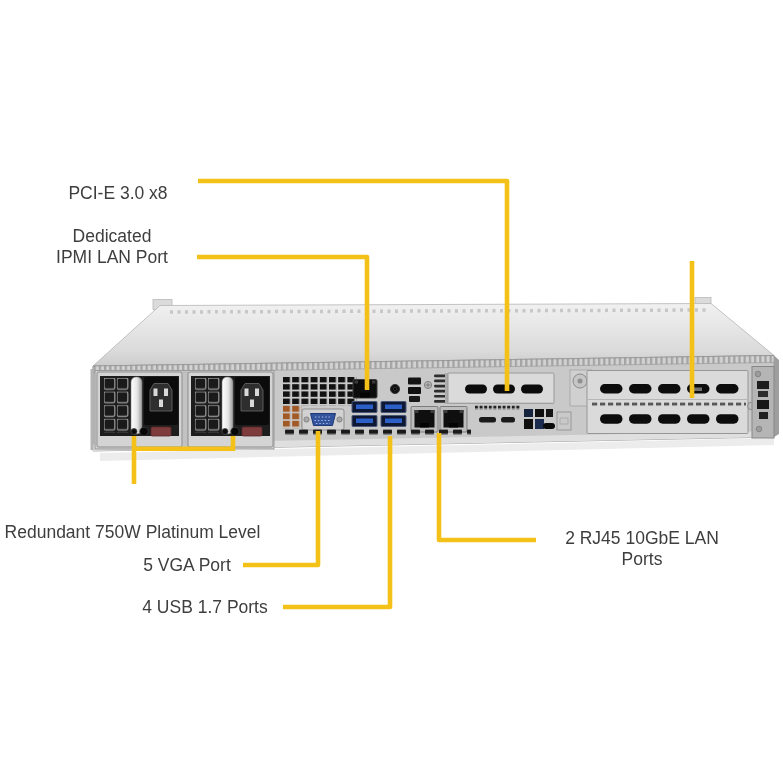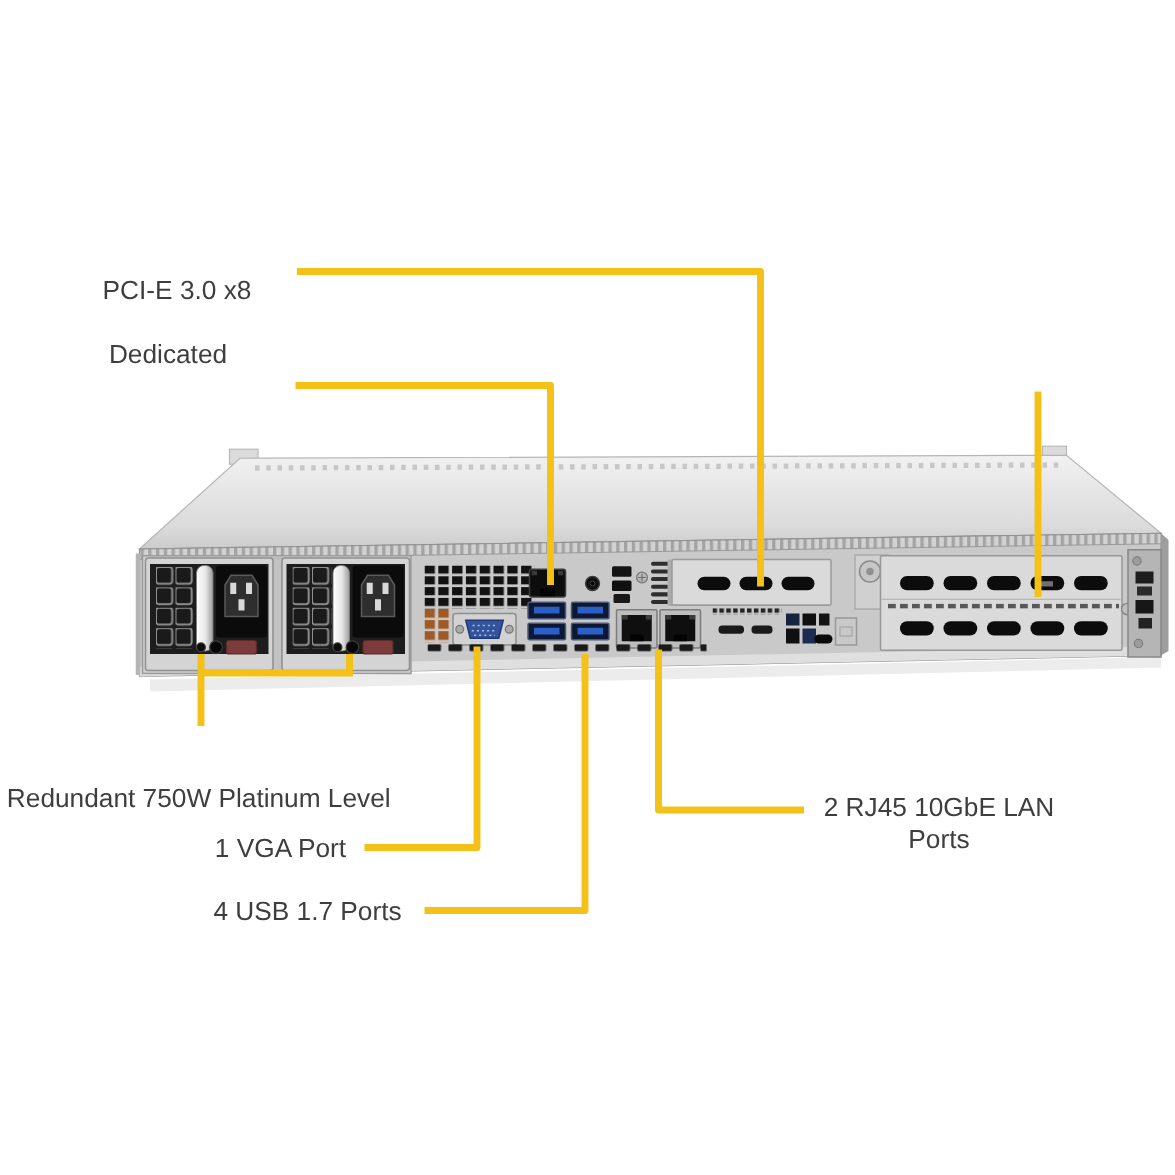--- a/index.html
+++ b/index.html
@@ -242,33 +242,34 @@
       <path class="callout" d="M439,433 V540 H536" stroke="#F3C117"></path>
     </g>
   </svg>
 
   <div class="label" style="left: 28px; top: 159px; width: 180px; color: rgb(62, 62, 62); margin-top: 24px;">
     <div>PCI-E 3.0 x8</div>
   </div>
 
   <div class="label" style="left: 20px; top: 226px; width: 184px; color: rgb(62, 62, 62); text-align: center;">
     <div>Dedicated</div>
+    <div>IPMI LAN Port</div>
   </div>
 
 
   <div class="label" style="left: 2px; top: 482px; width: 261px; color: rgb(62, 62, 62); margin-top: 40px;">
     <div>Redundant 750W Platinum Level</div>
   </div>
 
   <div class="label" style="left: 131px; top: 555px; width: 112px; color: rgb(62, 62, 62);">
-    <div>1 VGA Port</div>
+    <div>5 VGA Port</div>
   </div>
 
   <div class="label" style="left: 130px; top: 597px; width: 150px; color: rgb(62, 62, 62);">
     <div>4 USB 1.7 Ports</div>
   </div>
 
-  <div class="label" style="left: 536px; top: 528px; width: 180px; color: rgb(62, 62, 62);">
+  <div class="label" style="left: 552px; top: 528px; width: 180px; color: rgb(62, 62, 62);">
     <div>2 RJ45 10GbE LAN</div>
     <div>Ports</div>
   </div>
 
 </div>
 
 </body></html>

